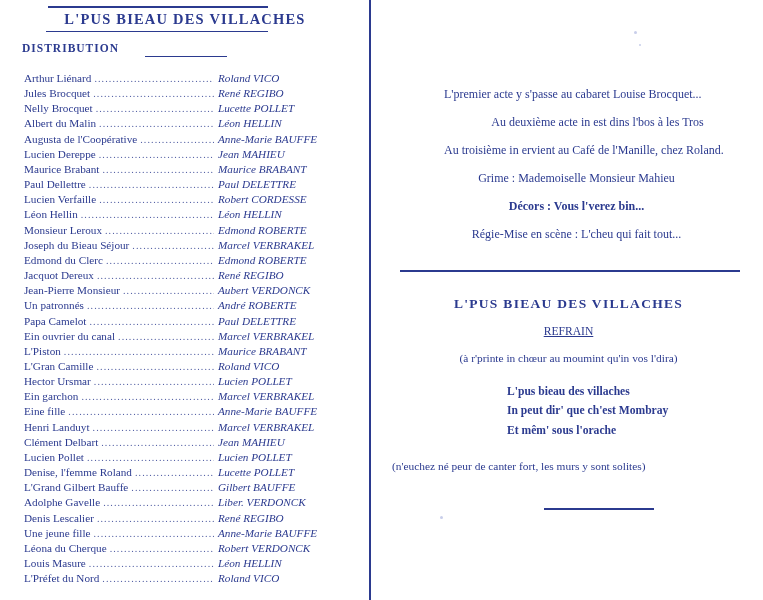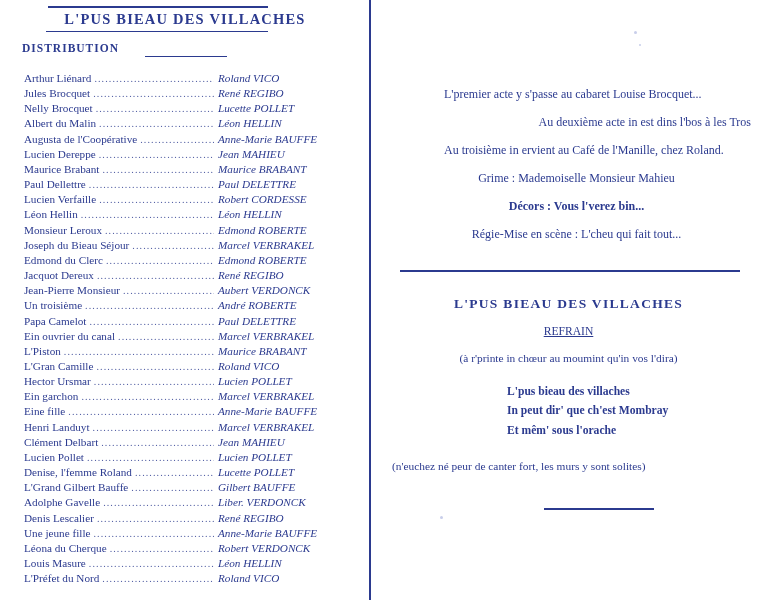--- a/index.html
+++ b/index.html
@@ -131,21 +131,21 @@
     margin-top: 25px;
   }
   .acts {
     font-size: 12px;
     line-height: 28px;
   }
   .act-line {
     white-space: nowrap;
   }
   .act-1 { text-align: left; padding-left: 52px; }
-  .act-2 { text-align: right; padding-left: 52px; }
+  .act-2 { text-align: center; padding-left: 52px; }
   .act-3 { text-align: left; padding-left: 52px; }
   .credit-1 { text-align: center; padding-left: 10px; }
   .credit-2 { text-align: center; padding-left: 10px; font-weight: bold; }
   .credit-3 { text-align: center; padding-left: 10px; }
 
   .right-rule {
     width: 340px;
     height: 1.5px;
     background: #2b3a8f;
     margin: 22px auto 0 8px;
@@ -295,21 +295,21 @@
           <span class="cast-role">Jacquot Dereux</span>
           <span class="cast-dots">............................................................</span>
           <span class="cast-actor">René REGIBO</span>
         </div>
         <div class="cast-row">
           <span class="cast-role">Jean-Pierre Monsieur</span>
           <span class="cast-dots">............................................................</span>
           <span class="cast-actor">Aubert VERDONCK</span>
         </div>
         <div class="cast-row">
-          <span class="cast-role">Un troisième</span>
+          <span class="cast-role">Un patronnés</span>
           <span class="cast-dots">............................................................</span>
           <span class="cast-actor">André ROBERTE</span>
         </div>
         <div class="cast-row">
           <span class="cast-role">Papa Camelot</span>
           <span class="cast-dots">............................................................</span>
           <span class="cast-actor">Paul DELETTRE</span>
         </div>
         <div class="cast-row">
           <span class="cast-role">Ein ouvrier du canal</span>

